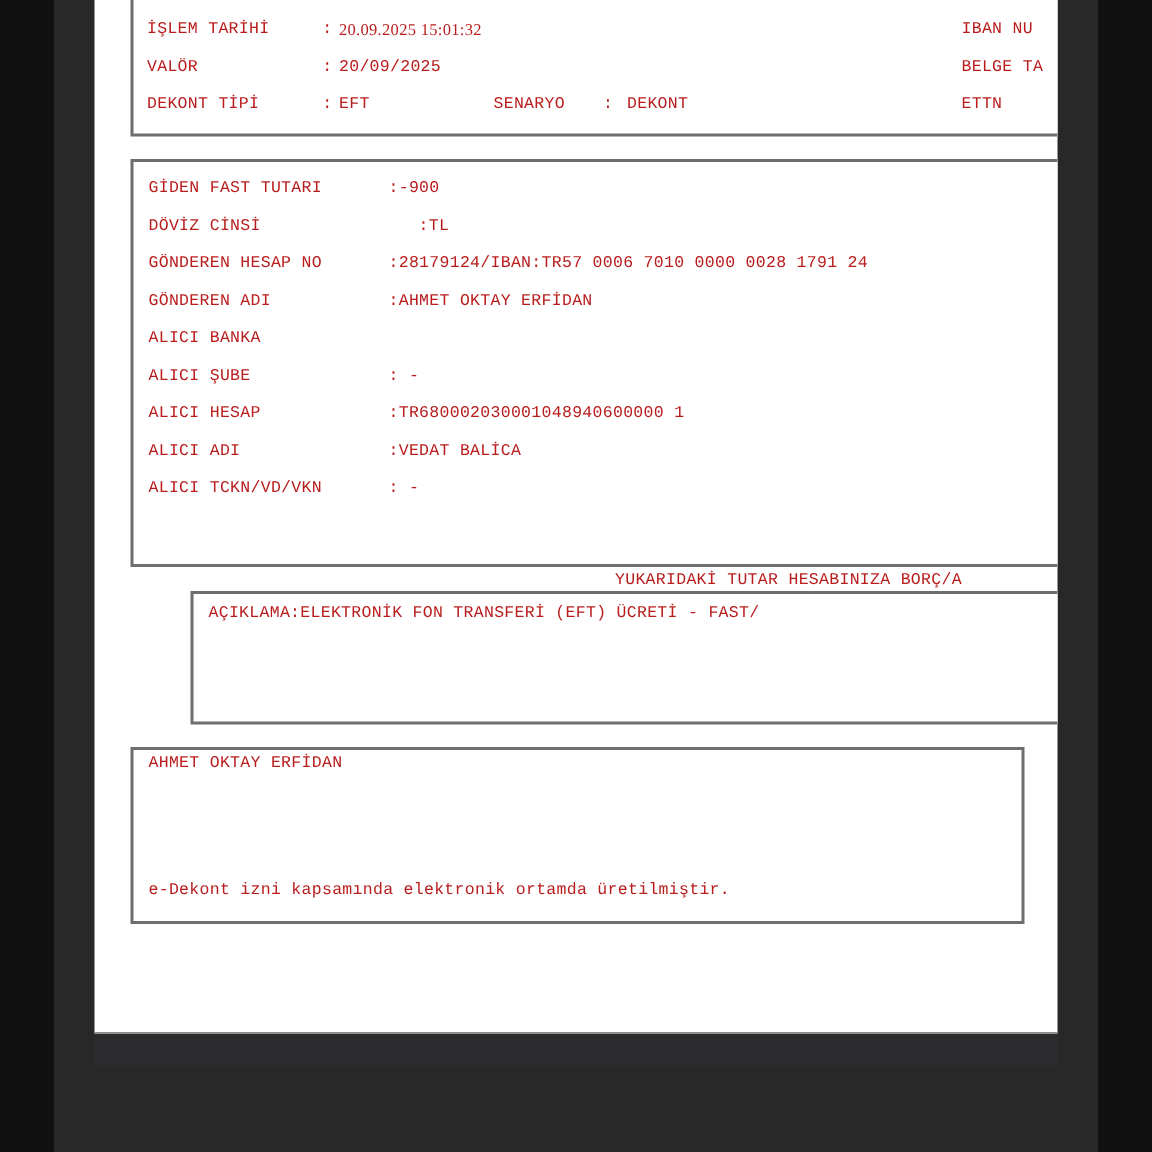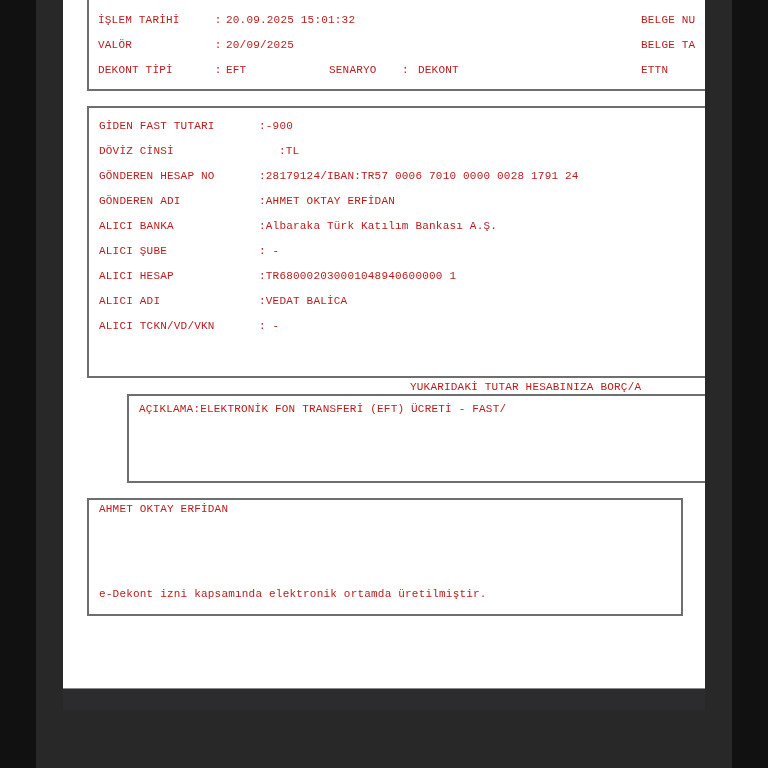--- a/index.html
+++ b/index.html
@@ -38,22 +38,22 @@
 <body>
 
 <div class="viewer-panel"></div>
 <div class="page-shadow"></div>
 
 <div class="page">
 
   <div class="box box-header">
     <span class="txt" style="left:9px;top:20px;">İŞLEM TARİHİ</span>
     <span class="txt" style="left:119px;top:20px;"> : </span>
-    <span class="txt" style="left:137px;top:20px;">20.09.2025 15:01:32</span>
-    <span class="txt" style="left:552px;top:20px;">BELGE NU</span>
+    <span class="txt" style="left:137px;top:20px;font-family:Liberation Serif, serif;">20.09.2025 15:01:32</span>
+    <span class="txt" style="left:552px;top:20px;">IBAN NU</span>
 
     <span class="txt" style="left:9px;top:45px;">VALÖR       </span>
     <span class="txt" style="left:119px;top:45px;"> : </span>
     <span class="txt" style="left:137px;top:45px;">20/09/2025</span>
     <span class="txt" style="left:552px;top:45px;">BELGE TA</span>
 
     <span class="txt" style="left:9px;top:70px;">DEKONT TİPİ </span>
     <span class="txt" style="left:119px;top:70px;"> : </span>
     <span class="txt" style="left:137px;top:70px;">EFT</span>
     <span class="txt" style="left:240px;top:70px;">SENARYO</span>
@@ -69,21 +69,20 @@
     <span class="txt" style="left:10px;top:35px;">DÖVİZ CİNSİ       </span>
     <span class="txt" style="left:170px;top:35px;margin-left:20px;">:TL</span>
 
     <span class="txt" style="left:10px;top:60px;">GÖNDEREN HESAP NO </span>
     <span class="txt" style="left:170px;top:60px;">:28179124/IBAN:TR57 0006 7010 0000 0028 1791 24</span>
 
     <span class="txt" style="left:10px;top:85px;">GÖNDEREN ADI      </span>
     <span class="txt" style="left:170px;top:85px;">:AHMET OKTAY ERFİDAN</span>
 
     <span class="txt" style="left:10px;top:110px;">ALICI BANKA       </span>
-    <span class="txt" style="left:170px;top:110px;">:Albaraka Türk Katılım Bankası A.Ş.</span>
 
     <span class="txt" style="left:10px;top:135px;">ALICI ŞUBE        </span>
     <span class="txt" style="left:170px;top:135px;">: -</span>
 
     <span class="txt" style="left:10px;top:160px;">ALICI HESAP       </span>
     <span class="txt" style="left:170px;top:160px;">:TR680002030001048940600000 1</span>
 
     <span class="txt" style="left:10px;top:185px;">ALICI ADI         </span>
     <span class="txt" style="left:170px;top:185px;">:VEDAT BALİCA</span>
 

